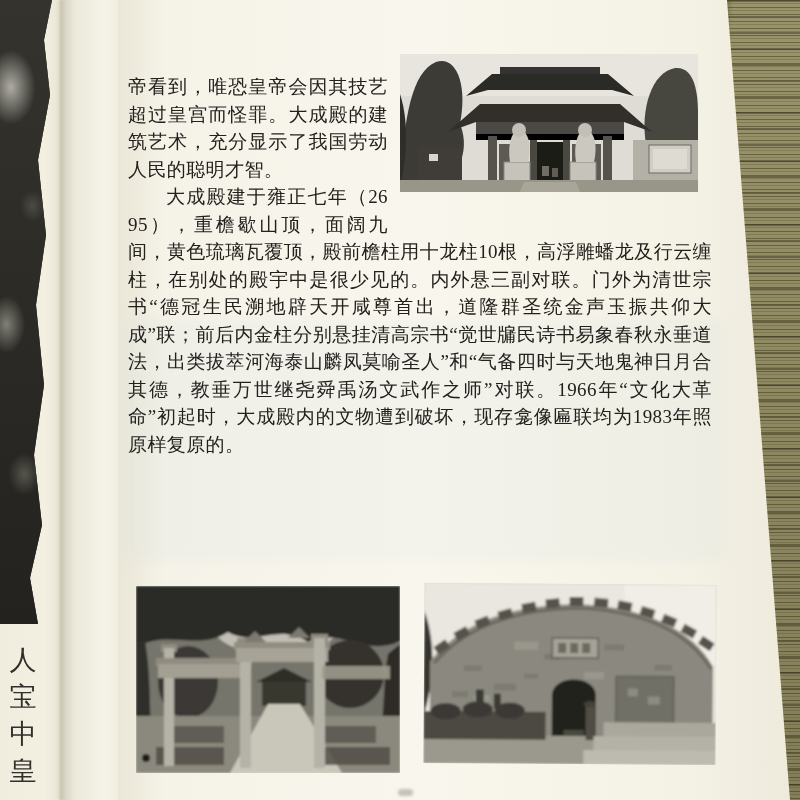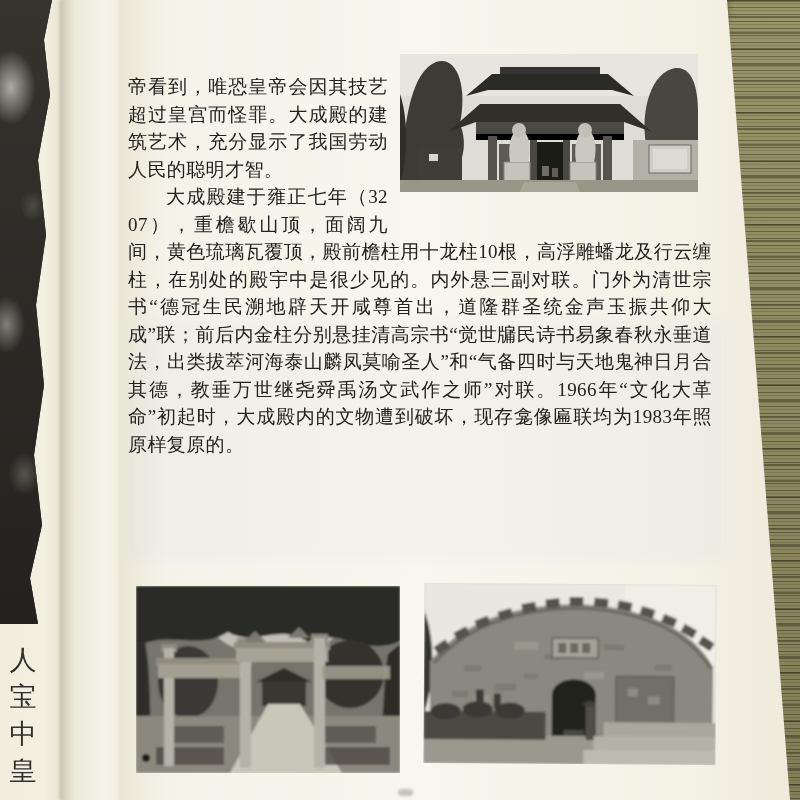--- a/index.html
+++ b/index.html
@@ -97,21 +97,21 @@
   </div>
   <div class="gutter-crease"></div>
 </div>
 
 <div class="main-page">
   <div class="scan-tint"></div>
 
   <div class="text-block">
     <div class="photo-float"></div>
     <p class="no-indent">帝看到，唯恐皇帝会因其技艺超过皇宫而怪罪。大成殿的建筑艺术，充分显示了我国劳动人民的聪明才智。</p>
-    <p>大成殿建于雍正七年（3207），重檐歇山顶，面阔九间，黄色琉璃瓦覆顶，殿前檐柱用十龙柱10根，高浮雕蟠龙及行云缠柱，在别处的殿宇中是很少见的。内外悬三副对联。门外为清世宗书“德冠生民溯地辟天开咸尊首出，道隆群圣统金声玉振共仰大成”联；前后内金柱分别悬挂清高宗书“觉世牖民诗书易象春秋永垂道法，出类拔萃河海泰山麟凤莫喻圣人”和“气备四时与天地鬼神日月合其德，教垂万世继尧舜禹汤文武作之师”对联。1966年“文化大革命”初起时，大成殿内的文物遭到破坏，现存龛像匾联均为1983年照原样复原的。</p>
+    <p>大成殿建于雍正七年（2695），重檐歇山顶，面阔九间，黄色琉璃瓦覆顶，殿前檐柱用十龙柱10根，高浮雕蟠龙及行云缠柱，在别处的殿宇中是很少见的。内外悬三副对联。门外为清世宗书“德冠生民溯地辟天开咸尊首出，道隆群圣统金声玉振共仰大成”联；前后内金柱分别悬挂清高宗书“觉世牖民诗书易象春秋永垂道法，出类拔萃河海泰山麟凤莫喻圣人”和“气备四时与天地鬼神日月合其德，教垂万世继尧舜禹汤文武作之师”对联。1966年“文化大革命”初起时，大成殿内的文物遭到破坏，现存龛像匾联均为1983年照原样复原的。</p>
   </div>
 
   <div class="page-number-smudge"></div>
 </div>
 
 <div class="photo photo-top" role="img" aria-label="black-and-white photo: temple gate with double tiled roof and two stone lions">
   <svg width="298" height="138" viewBox="0 0 298 138" xmlns="http://www.w3.org/2000/svg">
     <defs>
         <filter id="b1">
           <feGaussianBlur stdDeviation="0.7"></feGaussianBlur>

